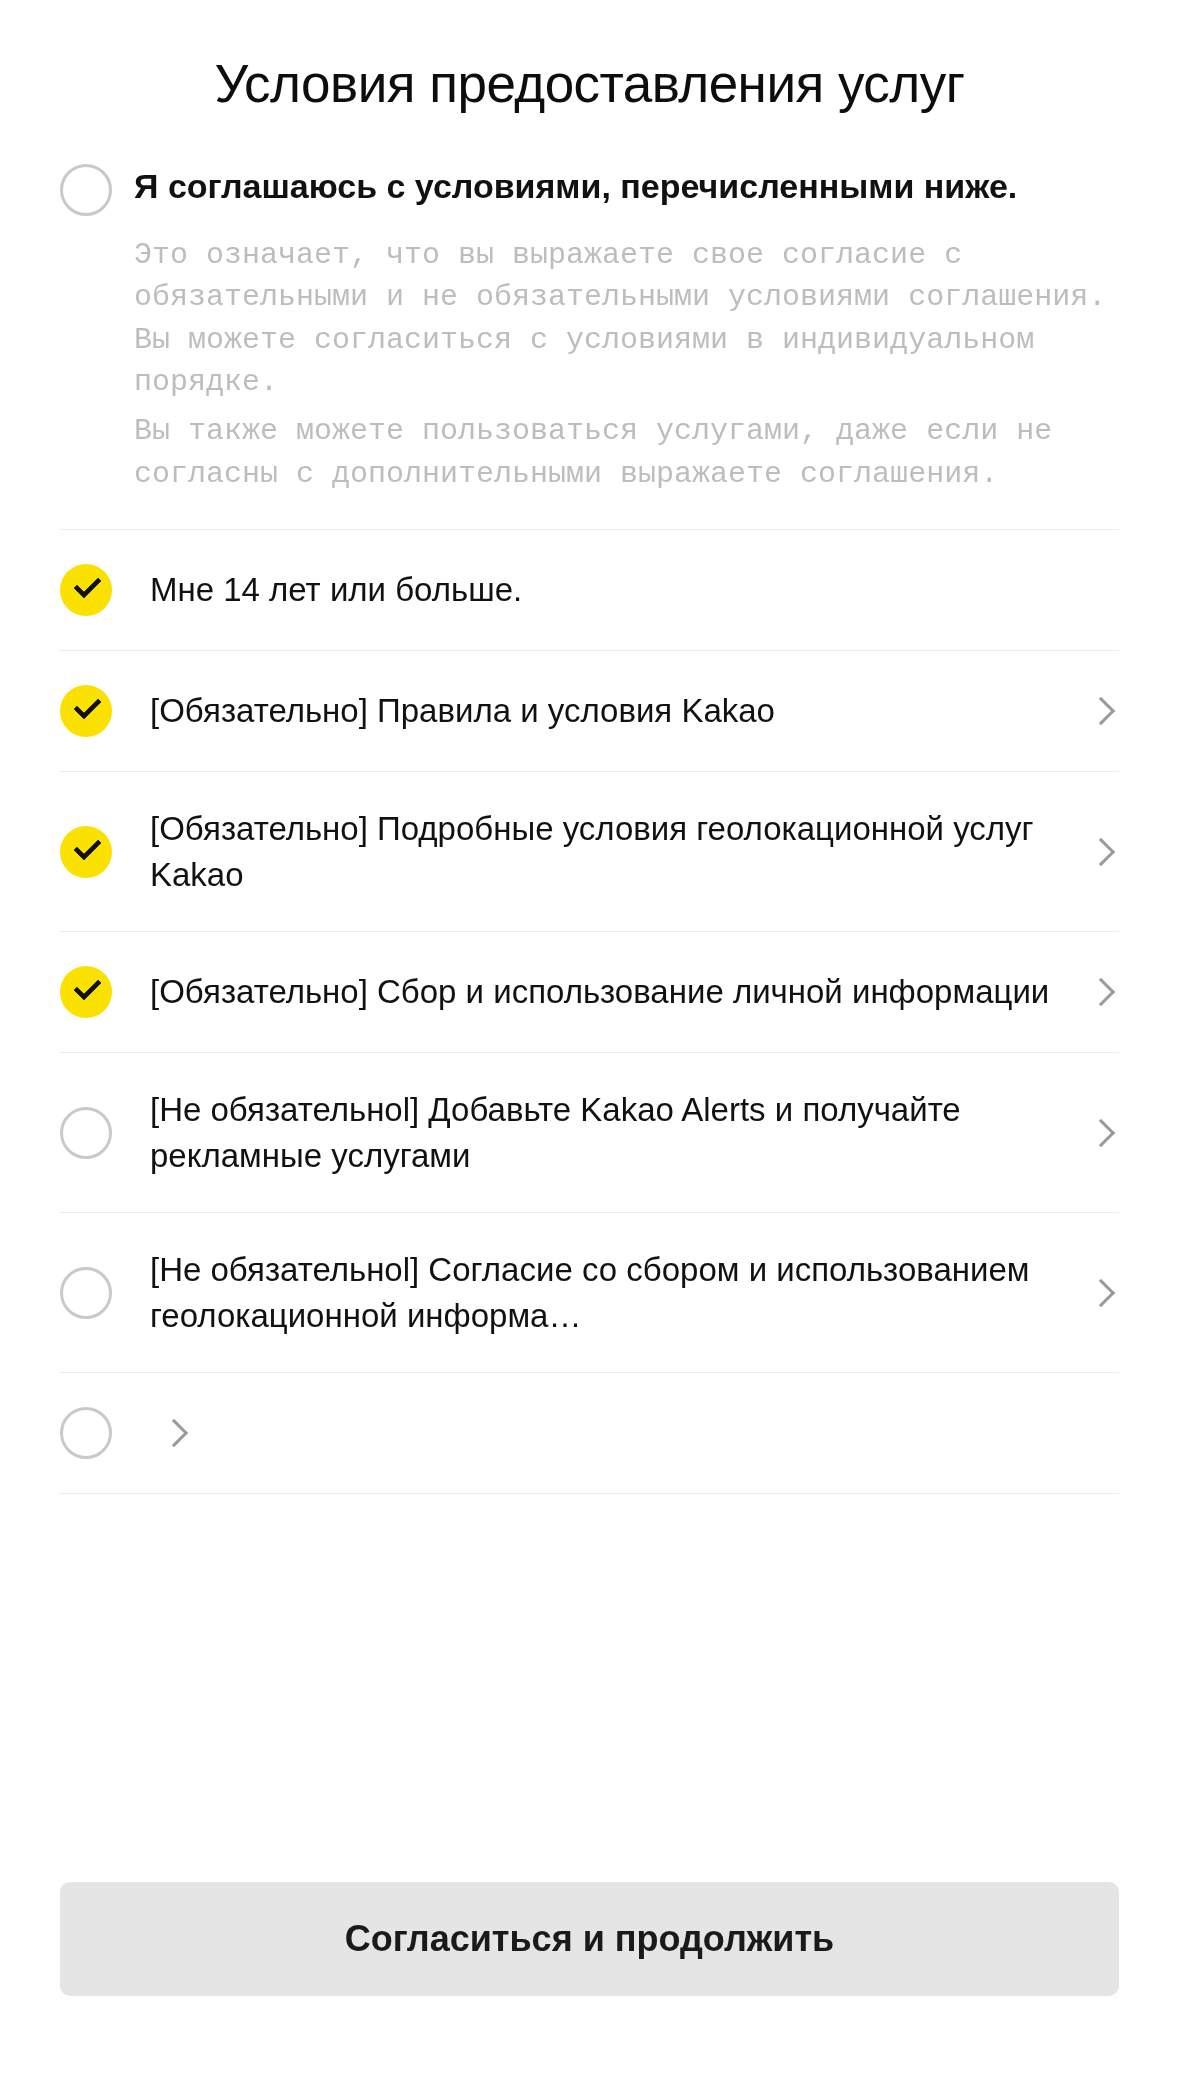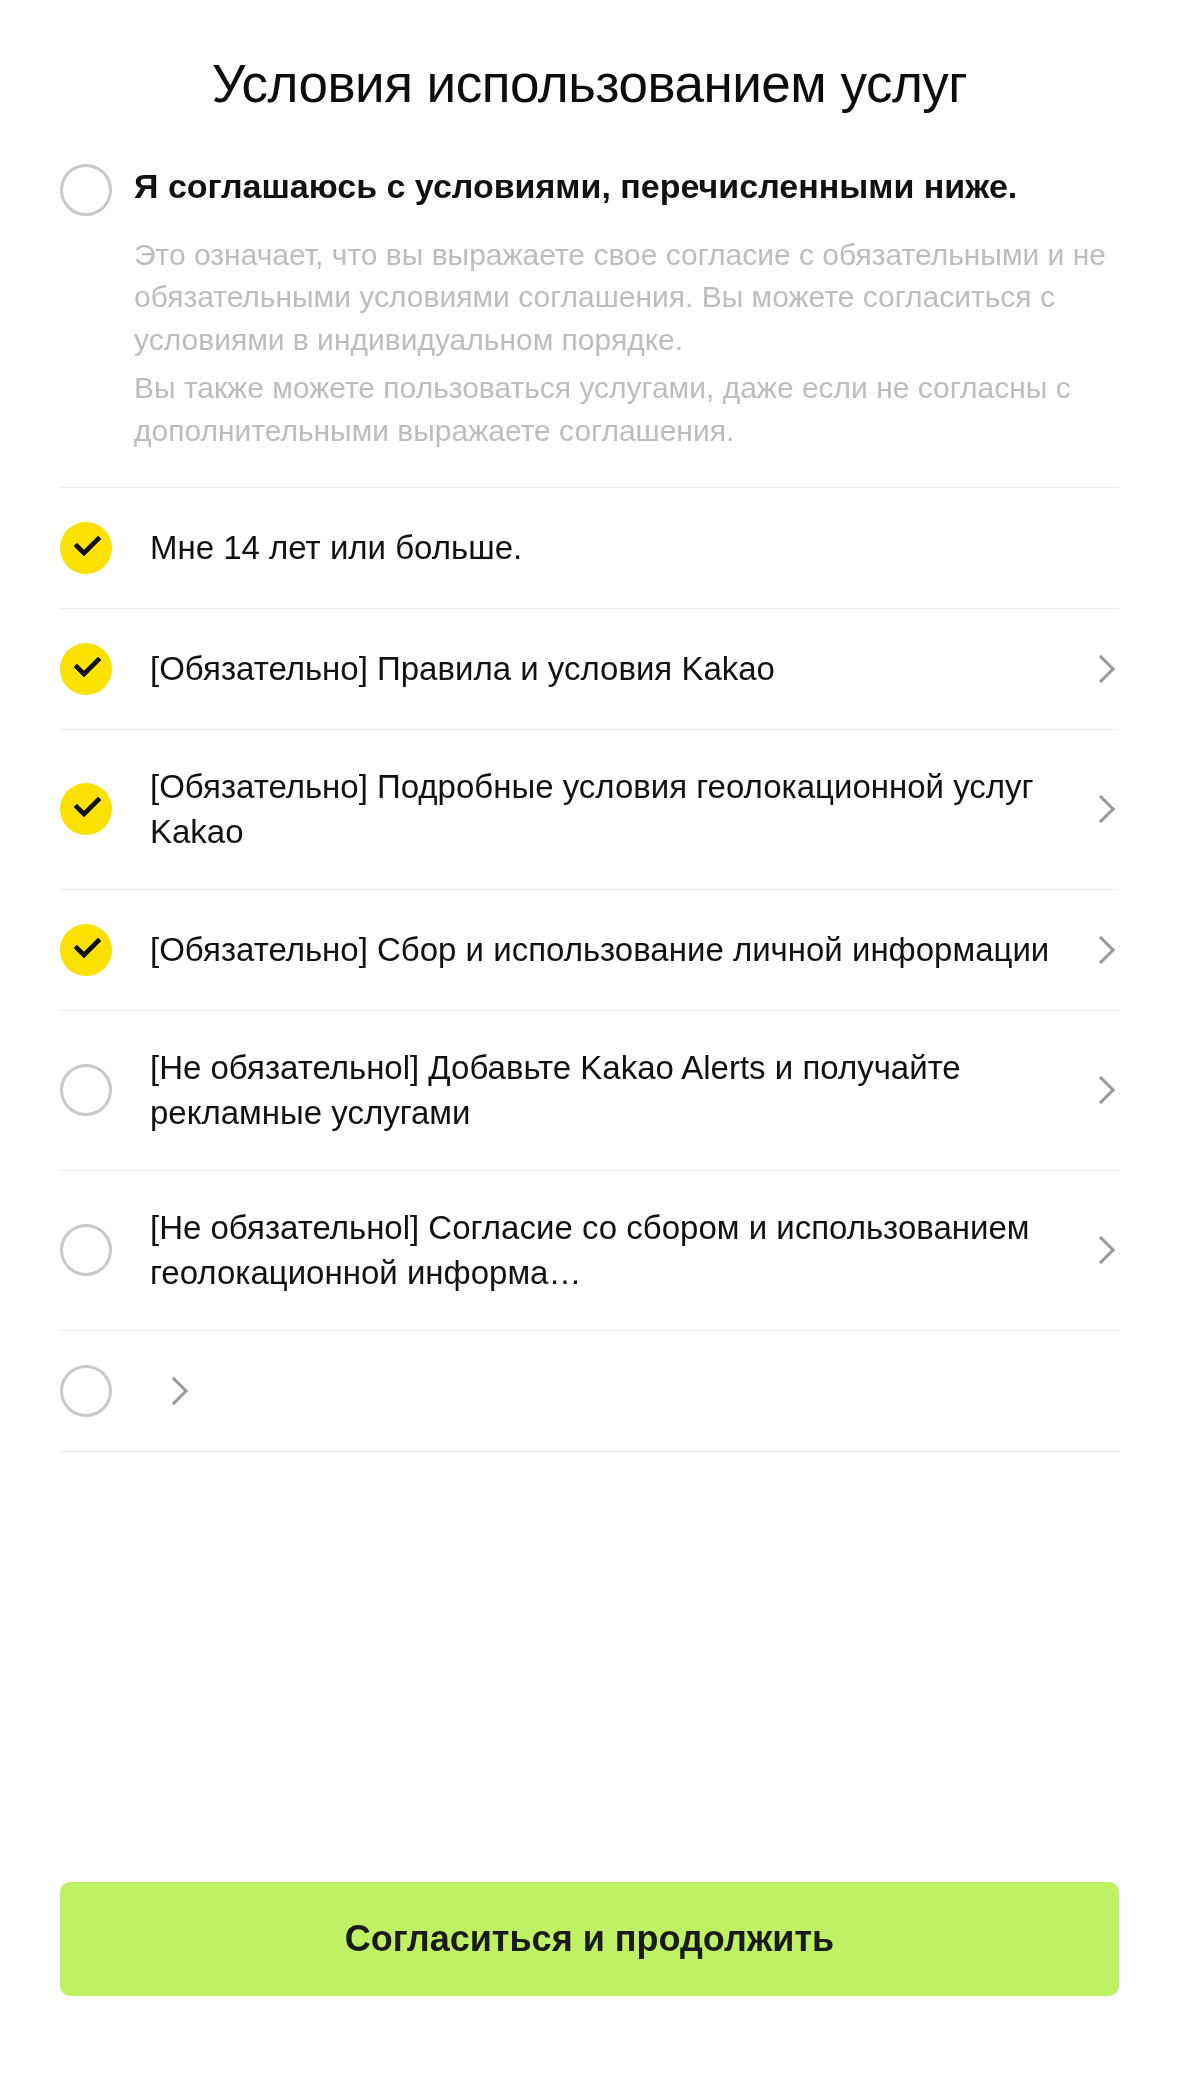--- a/index.html
+++ b/index.html
@@ -120,20 +120,21 @@
     padding-top: 6px;
     padding-bottom: 0;
   }
   .desc {
     font-size: 30px;
     line-height: 1.42;
     color: #bdbdbd;
     margin-left: 74px;
     margin-top: 18px;
     padding-bottom: 34px;
+    font-family: Liberation Mono, monospace;
   }
   .desc p {
     margin: 0;
   }
   .desc p + p {
     margin-top: 6px;
   }
 
   .item-row {
     padding-top: 34px;
@@ -145,38 +146,38 @@
 
   
   .footer {
     margin-top: auto;
     padding-bottom: 92px;
   }
   .cta {
     display: block;
     width: 100%;
     box-sizing: border-box;
-    background: #bef264;
+    background: #e5e5e5;
     border: none;
     border-radius: 10px;
     padding: 36px 0;
     font-family: "Liberation Sans", sans-serif;
     font-size: 36px;
     font-weight: 700;
     color: #1a1a1a;
     text-align: center;
     cursor: pointer;
   }
 </style>
 </head>
 <body>
 
 <div class="screen">
 
-  <h1 class="page-title">Условия использованием услуг</h1>
+  <h1 class="page-title">Условия предоставления услуг</h1>
 
   <div class="agree-list">
 
     <div class="row main-row">
       <span class="mark unchecked"></span>
       <div class="row-text strong">Я соглашаюсь с условиями, перечисленными ниже.</div>
     </div>
 
     <div class="desc">
       <p>Это означает, что вы выражаете свое согласие с обязательными и не обязательными условиями соглашения. Вы можете согласиться с условиями в индивидуальном порядке.</p>

